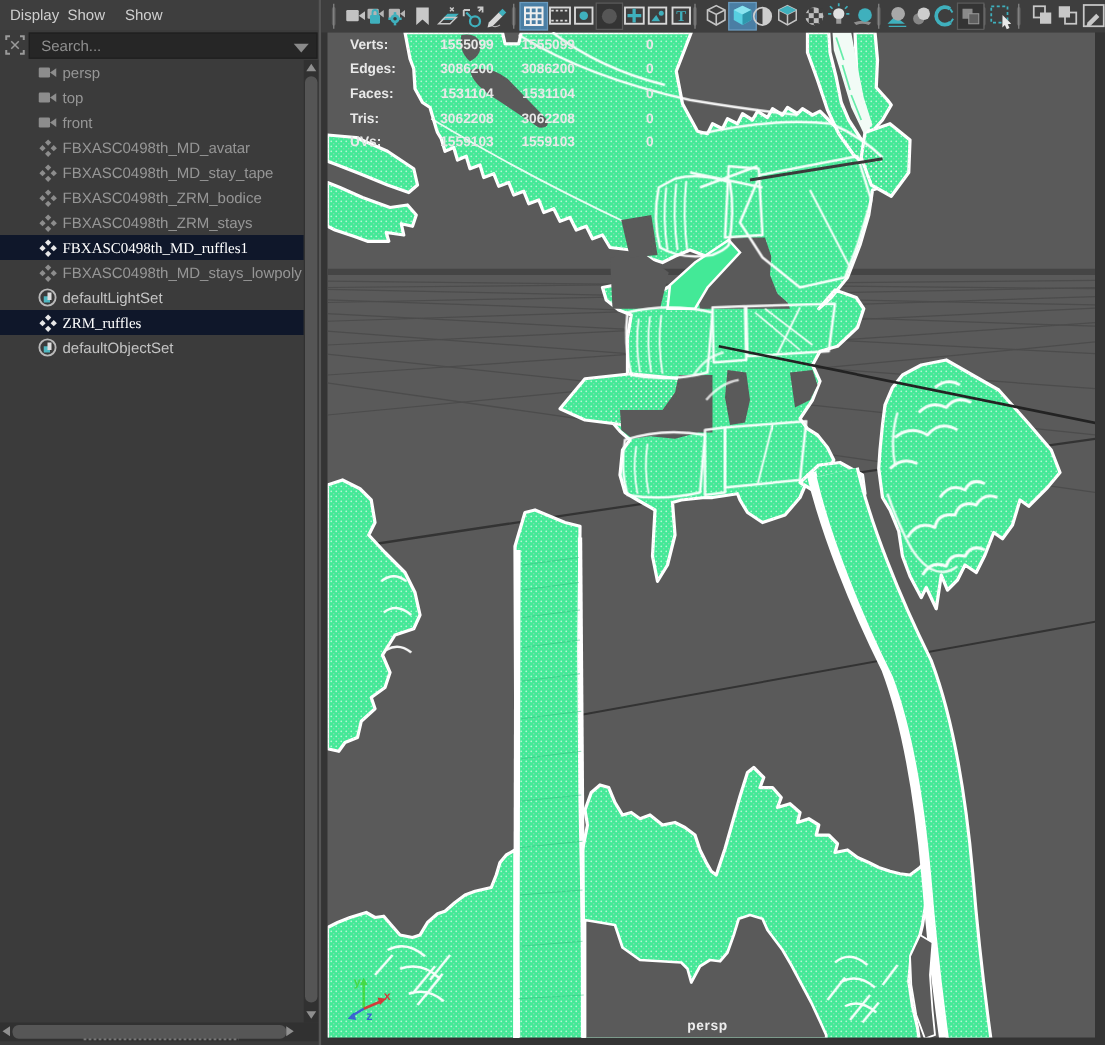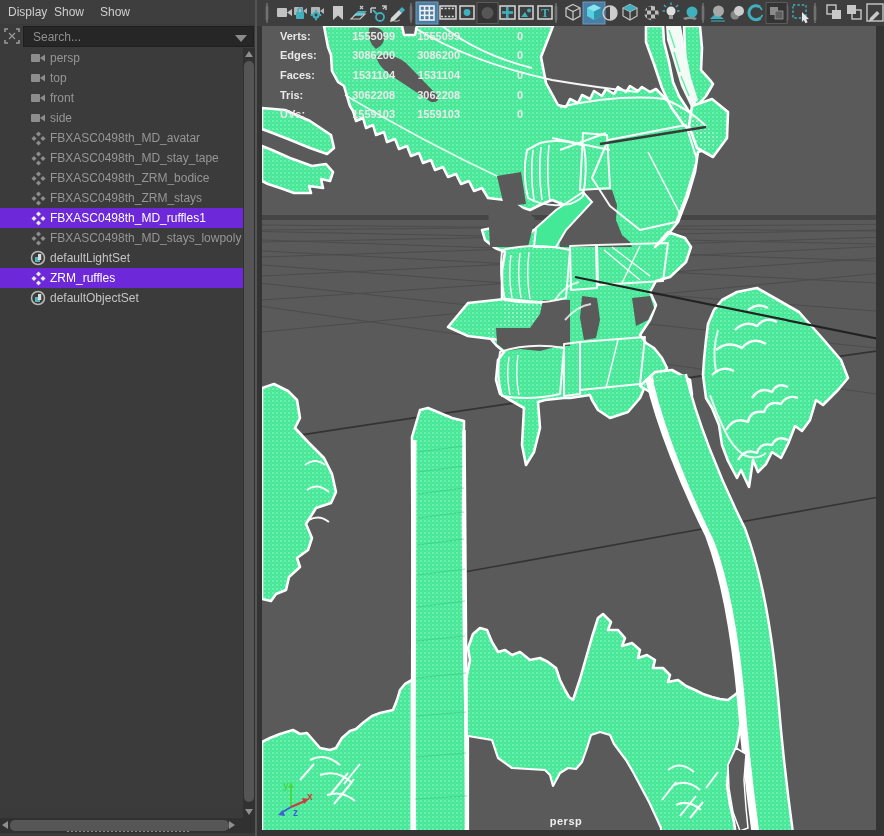--- a/index.html
+++ b/index.html
@@ -11,21 +11,21 @@
 #outliner { position:absolute; left:0; top:0; width:257px; height:808px; background:#3b3b3b; }
 #menubar { position:absolute; left:0; top:0; width:257px; height:24px; background:#3e3e3e; }
 #menubar span { position:absolute; top:5px; font-size:12px; color:#cfcfcf; }
 #searchrow { position:absolute; left:0; top:24px; width:257px; height:25px; }
 #searchbox { position:absolute; left:23px; top:2px; width:231px; height:21px; background:#262626; border:1px solid #1f1f1f; }
 #searchbox .ph { position:absolute; left:9px; top:3px; font-size:12px; color:#8f8f8f; }
 #searchbox .arr { position:absolute; right:6px; top:8px; width:0; height:0;
   border-left:6px solid transparent; border-right:6px solid transparent; border-top:7px solid #8a8a8a; }
 #tree { position:absolute; left:0; top:48px; width:243px; }
 .row { position:relative; height:20px; }
-.row.sel { background:#6d28d9; }
+.row.sel { background:#0f172a;font-family:Liberation Serif, serif; }
 .row .txt { position:absolute; left:50px; top:3px; font-size:12px; color:#969696; }
 .row.sel .txt { color:#fff; }
 .row.wht .txt { color:#c4c4c4; }
 .row svg { position:absolute; left:30px; top:2px; }
 
 #vsb { position:absolute; left:243px; top:48px; width:12px; height:770px; background:#313131; }
 #vsb .thumb { position:absolute; left:1px; top:13px; width:10px; height:741px; background:#555; border-radius:5px; }
 #vsb .up { position:absolute; left:2px; top:3px; width:0; height:0; border-left:4px solid transparent; border-right:4px solid transparent; border-bottom:6px solid #8f8f8f; }
 #vsb .dn { position:absolute; left:2px; bottom:3px; width:0; height:0; border-left:4px solid transparent; border-right:4px solid transparent; border-top:6px solid #8f8f8f; }
 #hsb { position:absolute; left:0px; top:818px; width:255px; height:15px; background:#313131; }
@@ -84,27 +84,20 @@
             <path d="M10 8 L15 4.5 L15 11.5 Z" fill="#8d8d8d"></path>
           </svg>
           <span class="txt">top</span>
         </div>
       <div class="row">
           <svg width="16" height="16" viewBox="0 0 16 16">
             <rect x="1" y="4" width="9" height="8" rx="1" fill="#8d8d8d"></rect>
             <path d="M10 8 L15 4.5 L15 11.5 Z" fill="#8d8d8d"></path>
           </svg>
           <span class="txt">front</span>
-        </div>
-      <div class="row">
-          <svg width="16" height="16" viewBox="0 0 16 16">
-            <rect x="1" y="4" width="9" height="8" rx="1" fill="#8d8d8d"></rect>
-            <path d="M10 8 L15 4.5 L15 11.5 Z" fill="#8d8d8d"></path>
-          </svg>
-          <span class="txt">side</span>
         </div>
       <div class="row">
           <svg width="17" height="17" viewBox="0 0 17 17">
             <g fill="#8d8d8d">
               <path d="M8.5 1.5 L11 4 L8.5 6.5 L6 4 Z"></path>
               <path d="M8.5 10.5 L11 13 L8.5 15.5 L6 13 Z"></path>
               <path d="M4 6 L6.5 8.5 L4 11 L1.5 8.5 Z"></path>
               <path d="M13 6 L15.5 8.5 L13 11 L10.5 8.5 Z"></path>
             </g>
           </svg>

